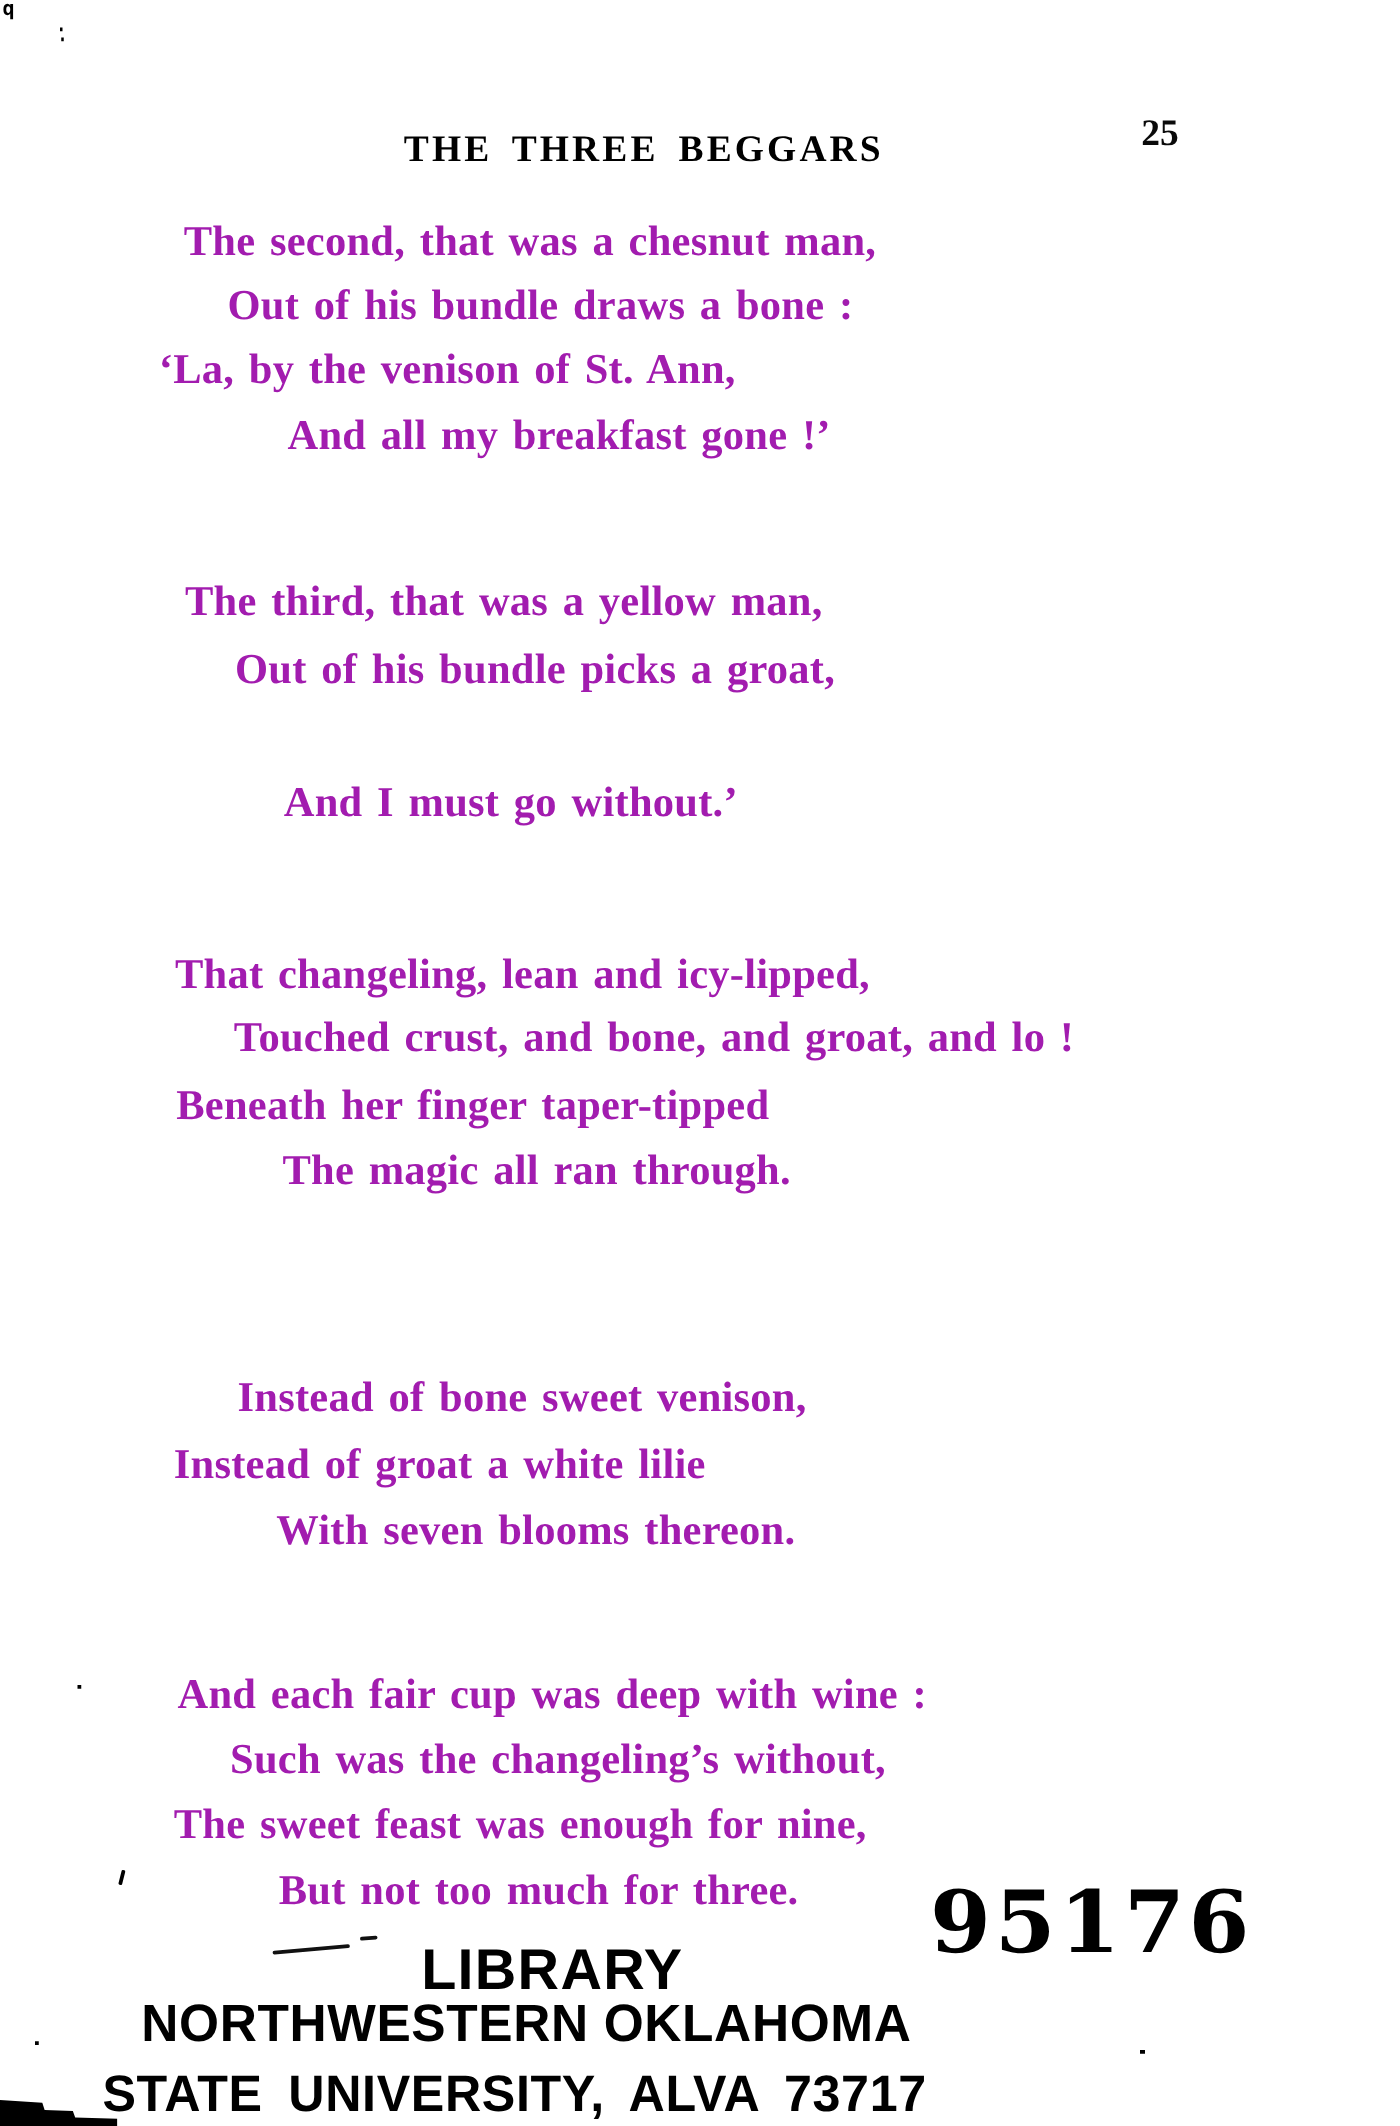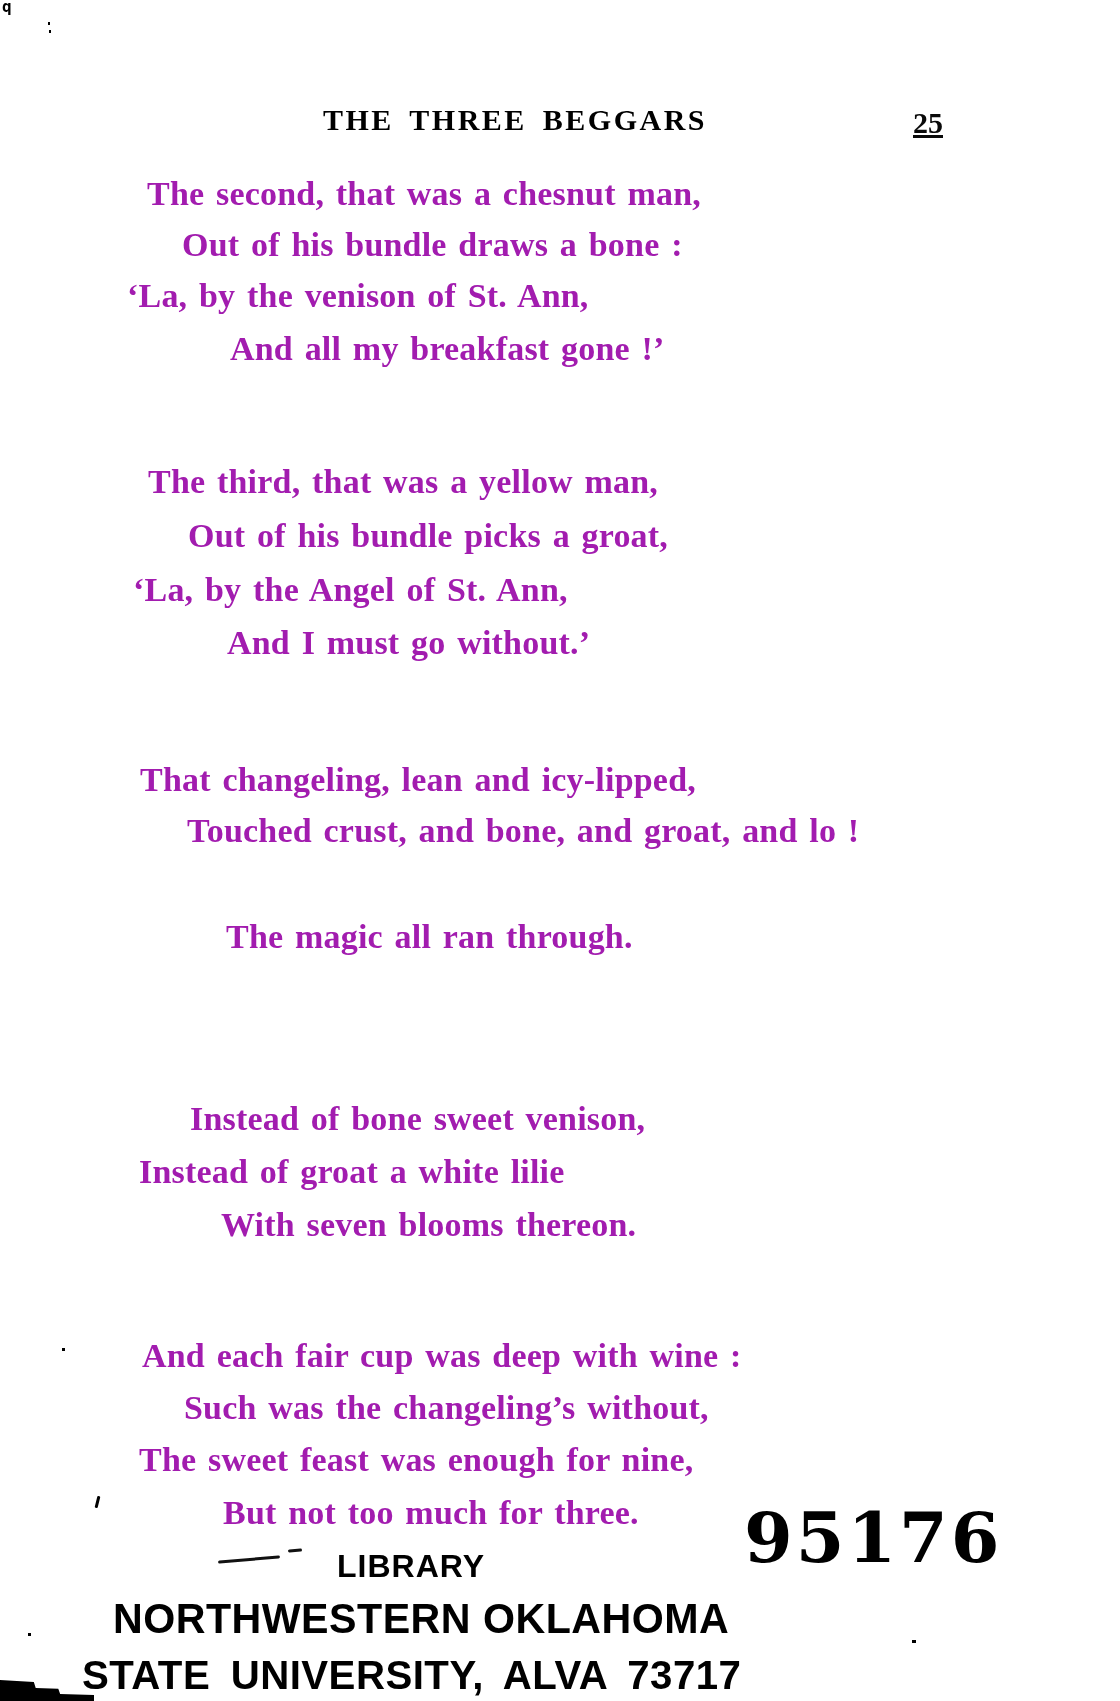--- a/index.html
+++ b/index.html
@@ -11,40 +11,40 @@
   }
   #page{
     position:relative;width:1120px;height:1701px;background:#ffffff;color:#050505;
   }
   .header-title{
     position:absolute;left:323px;top:103px;
     font:bold 30px "Liberation Serif", serif;
     letter-spacing:2.5px;word-spacing:6px;color:#000000;white-space:pre;
   }
   .page-number{
-    position:absolute;left:913px;top:106px;
-    font:bold 30px "Liberation Serif", serif;color:#0a0a0a;text-decoration:underline;
+    position:absolute;left:913px;top:90px;
+    font:bold 30px "Liberation Serif", serif;color:#0a0a0a;
   }
   .pline{
     position:absolute;
     font:bold 34px "Liberation Serif", serif;
     color:#a21caf;white-space:pre;word-spacing:3px;letter-spacing:0.2px;
   }
   .stamp-number{
     position:absolute;left:744px;top:1496px;
     font:bold 70px "DejaVu Serif", serif;
     letter-spacing:3px;color:#000;white-space:pre;
     transform:scaleY(0.98);
   }
   .stamp-sans{
     position:absolute;
     font-family:"Liberation Sans", sans-serif;
     font-weight:bold;color:#000;white-space:pre;
   }
-  .stamp-l1{left:337px;top:1548px;font-size:32px;letter-spacing:1px;}
+  .stamp-l1{left:337px;top:1548px;font-size:46px;letter-spacing:1px;}
   .stamp-l2{left:113px;top:1595px;font-size:42px;letter-spacing:0.5px;transform:scaleX(0.98);transform-origin:left top;}
   .stamp-l3{left:82px;top:1652px;font-size:41px;letter-spacing:0.5px;word-spacing:9px;transform:scaleX(0.98);transform-origin:left top;}
   .artifact{position:absolute;background:#000;}
   .corner-glyph{
     position:absolute;left:2px;top:-3px;
     font:bold 16px "DejaVu Sans Mono", monospace;color:#000;
   }
   .pen-dash{
     position:absolute;background:#111;border-radius:2px;
   }
@@ -61,25 +61,25 @@
   <div class="header-title">THE THREE BEGGARS</div>
   <div class="page-number">25</div>
 
   <div class="pline" style="left:147px;top:175px">The second, that was a chesnut man,</div>
   <div class="pline" style="left:182px;top:226px">Out of his bundle draws a bone :</div>
   <div class="pline" style="left:127px;top:277px">‘La, by the venison of St. Ann,</div>
   <div class="pline" style="left:230px;top:330px">And all my breakfast gone !’</div>
 
   <div class="pline" style="left:148px;top:463px">The third, that was a yellow man,</div>
   <div class="pline" style="left:188px;top:517px">Out of his bundle picks a groat,</div>
-  <div class="pline" style="left:133px;top:571px">‘La, by the Angel of St. Ann,</div>
   <div class="pline" style="left:227px;top:624px">And I must go without.’</div>
 
   <div class="pline" style="left:140px;top:761px">That changeling, lean and icy-lipped,</div>
   <div class="pline" style="left:187px;top:812px">Touched crust, and bone, and groat, and lo !</div>
+  <div class="pline" style="left:141px;top:866px">Beneath her finger taper-tipped</div>
   <div class="pline" style="left:226px;top:918px">The magic all ran through.</div>
 
   <div class="pline" style="left:190px;top:1100px">Instead of bone sweet venison,</div>
   <div class="pline" style="left:139px;top:1153px">Instead of groat a white lilie</div>
   <div class="pline" style="left:221px;top:1206px">With seven blooms thereon.</div>
 
   <div class="pline" style="left:142px;top:1337px">And each fair cup was deep with wine :</div>
   <div class="pline" style="left:184px;top:1389px">Such was the changeling’s without,</div>
   <div class="pline" style="left:139px;top:1441px">The sweet feast was enough for nine,</div>
   <div class="pline" style="left:223px;top:1494px">But not too much for three.</div>

